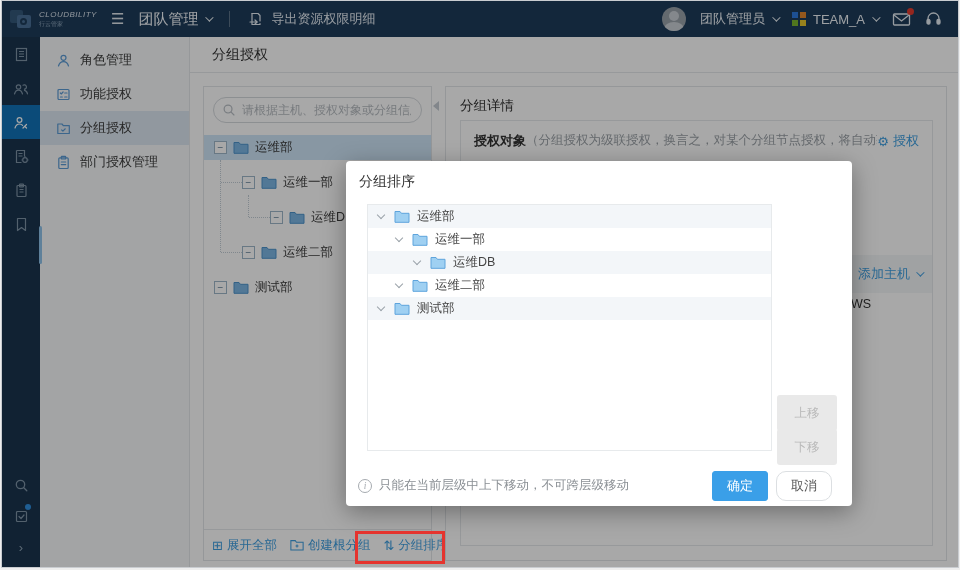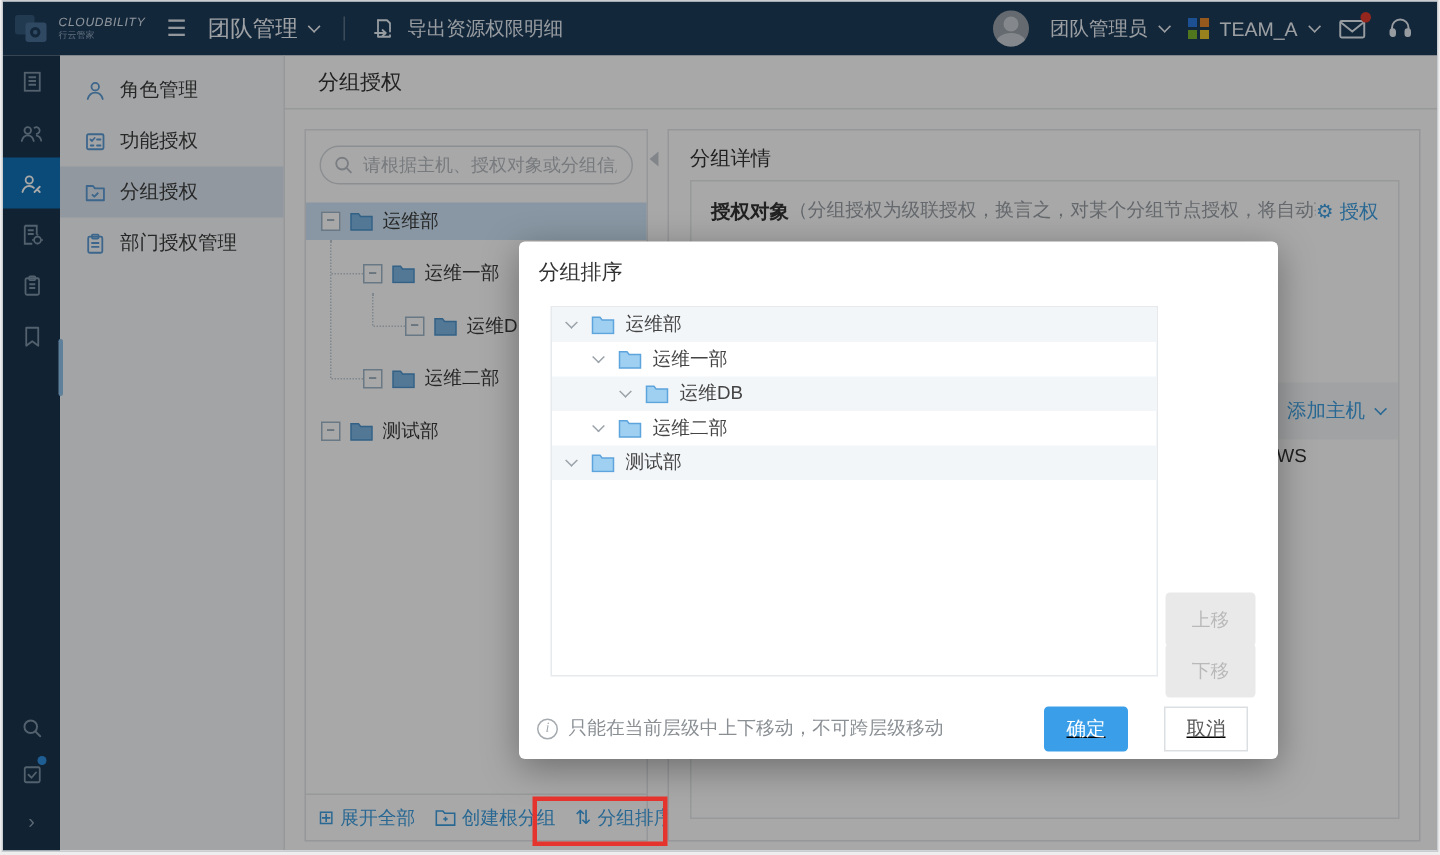--- a/index.html
+++ b/index.html
@@ -110,24 +110,24 @@
            transform:rotate(45deg); flex:0 0 6px; margin-top:-3px; }
   .mrow .fold { margin-left:10px; display:flex; }
   .mrow .lbl { margin-left:7px; font-size:12.5px; color:#444; }
   .mvbtn { position:absolute; left:431px; width:60px; height:36px; background:#e9e9e9; color:#b9b9b9;
            border:none; border-radius:3px; font-size:12.5px; font-family:inherit; }
   .mv-up { top:234px; } .mv-down { top:268px; }
   .modal-hint { position:absolute; left:12px; top:316px; display:flex; align-items:center; gap:7px;
                 font-size:12.5px; color:#8a8f94; }
   .info-ic { width:14px; height:14px; border:1px solid #a6abb0; border-radius:50%; color:#a6abb0;
              font-size:9.5px; display:grid; place-items:center; font-style:italic; font-family:"Liberation Serif",serif; }
-  .modal-actions { position:absolute; right:20px; top:310px; display:flex; gap:24px;text-decoration:underline; }
+  .modal-actions { position:absolute; right:20px; top:310px; display:flex; gap:8px; }
   .btn-ok { background:#3a9fe8; color:#fff; border:1px solid #3a9fe8; border-radius:3px;
             padding:5px 14px; font-size:13px; font-family:inherit; cursor:pointer; }
-  .btn-cancel { background:#fff; color:#555; border:1px solid #dcdfe2; border-radius:0;
+  .btn-cancel { background:#fff; color:#555; border:1px solid #dcdfe2; border-radius:10px;
                 padding:5px 14px; font-size:13px; font-family:inherit; cursor:pointer; }
 
   
   .annotation { position:absolute; left:353px; top:530px; width:90px; height:33px;
                 border:3px solid #e5342e; z-index:30; pointer-events:none; }
 
   svg { display:block; }
 </style>
 </head>
 <body>

